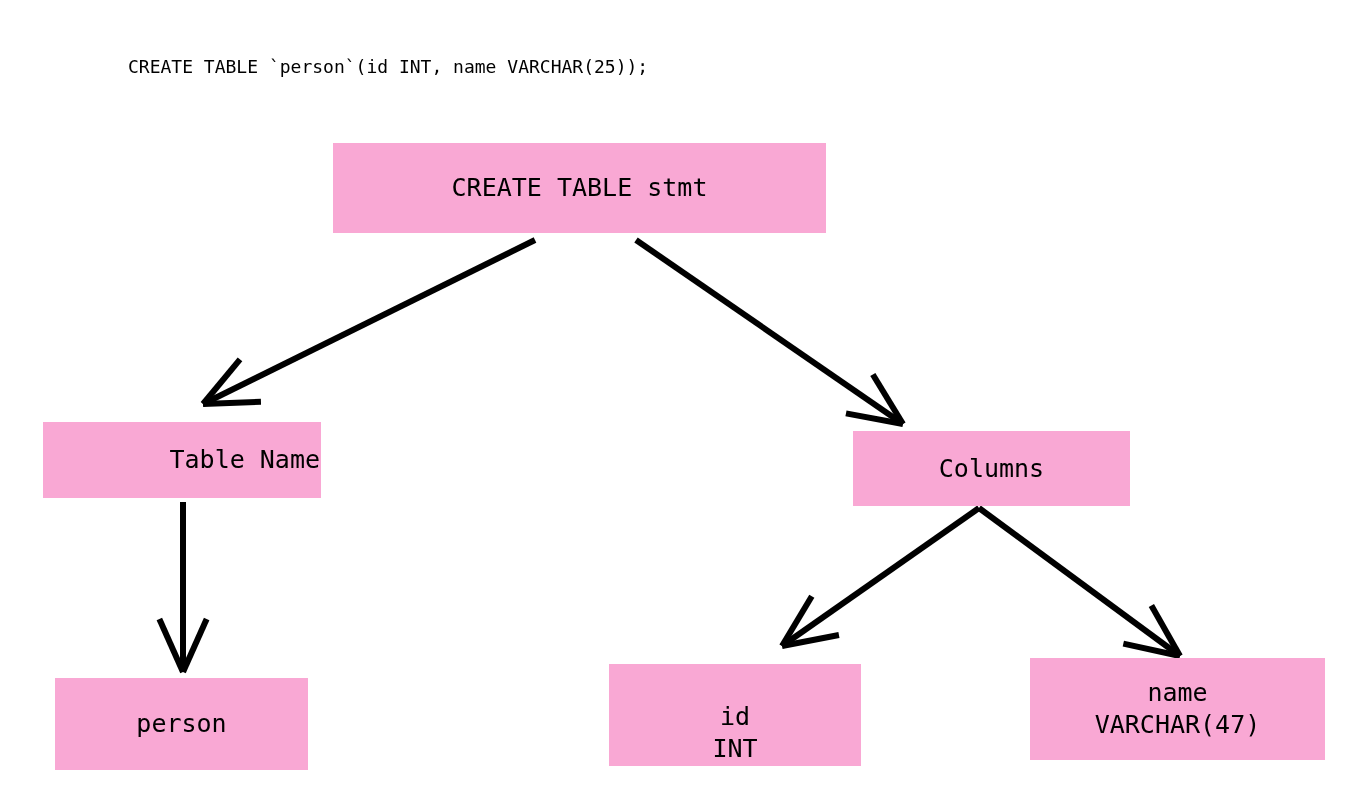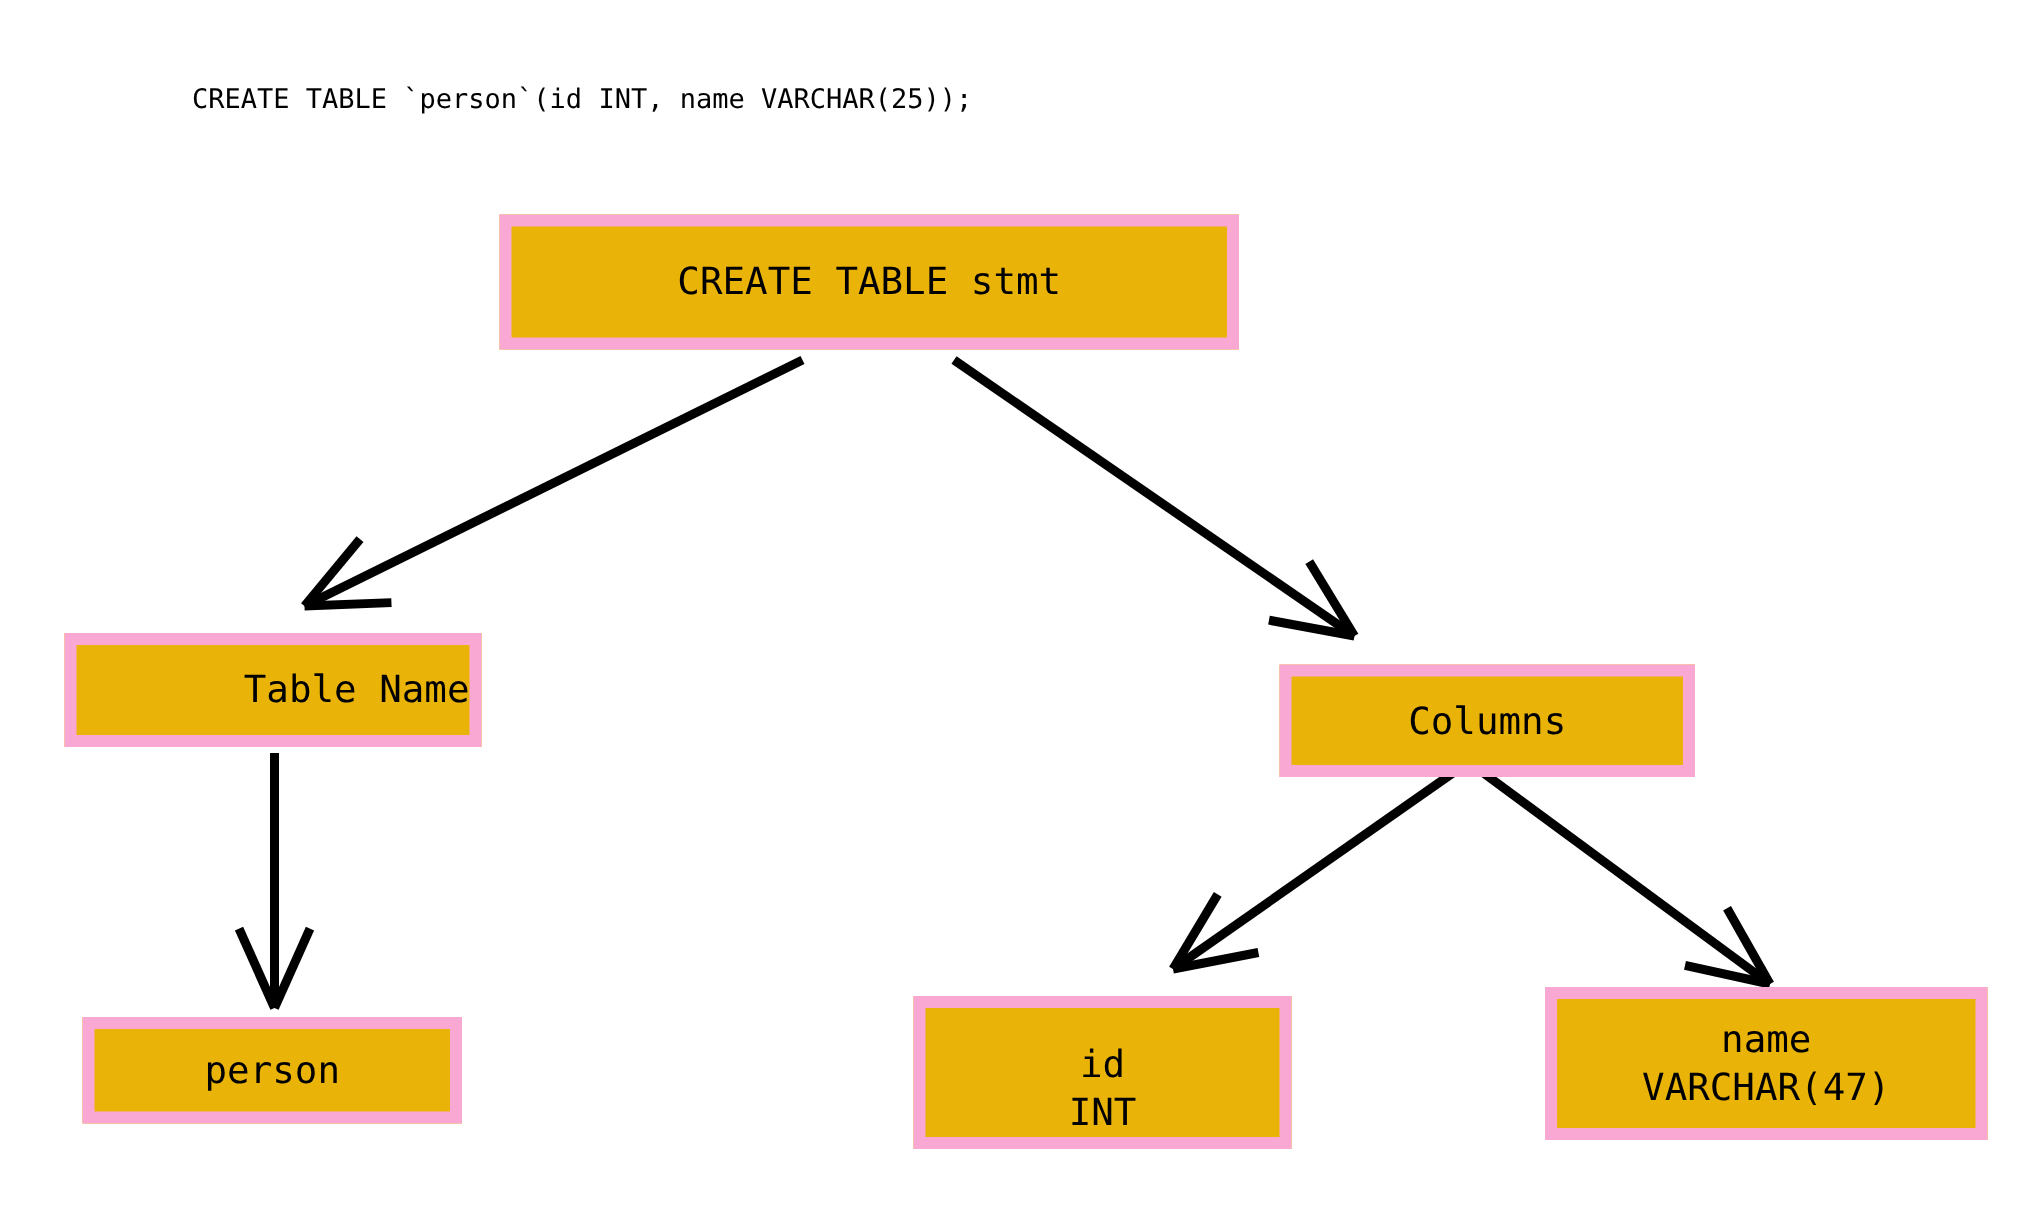--- a/index.html
+++ b/index.html
@@ -35,38 +35,38 @@
     top: 50px;
     font-size: 18px;
     line-height: 34px;
     letter-spacing: 0px;
     white-space: pre;
     color: #000000;
   }
   .node {
     position: absolute;
     box-sizing: border-box;
-    border: 8px solid #f9a8d4;
-    background: #eab308;
+    border: 1px solid #f9a8d4;
+    background: #f9a8d4;
     display: flex;
     flex-direction: column;
     align-items: center;
     justify-content: center;
     text-align: center;
     font-size: 25px;
     line-height: 32px;
     white-space: pre;
   }
   .node .line2 {
     display: block;
   }
   #node-root     { left: 333px; top: 143px; width: 493px; height: 90px; }
   #node-tablename{ left: 43px;  top: 422px; width: 278px; height: 76px; align-items: flex-end; }
   #node-person   { left: 55px;  top: 678px; width: 253px; height: 80px; }
-  #node-columns  { left: 853px; top: 431px; width: 277px; height: 75px; margin-top: 12px; }
+  #node-columns  { left: 853px; top: 431px; width: 277px; height: 75px; }
   #node-col-id   { left: 636px; top: 664px; width: 252px; height: 102px; }
   #node-col-name { left: 1030px;top: 658px; width: 295px; height: 102px; }
 </style>
 </head>
 <body>
 
 <div id="canvas">
 
   <div class="sql-caption">CREATE TABLE `person`(id INT, name VARCHAR(25));</div>
 
@@ -99,21 +99,21 @@
     </svg>
 
   <div class="node" id="node-root" style="left: 333px; top: 143px; width: 493px; height: 90px;">
     <span>CREATE TABLE stmt</span>
   </div>
 
   <div class="node" id="node-tablename" style="left: 43px; top: 422px; width: 278px; height: 76px;">
     <span>Table Name</span>
   </div>
 
-  <div class="node" id="node-person" style="left: 55px; top: 678px; width: 253px; height: 71px;">
+  <div class="node" id="node-person" style="left: 55px; top: 678px; width: 253px; height: 92px;">
     <span>person</span>
   </div>
 
   <div class="node" id="node-columns" style="left: 853px; top: 431px; width: 277px; height: 75px;">
     <span>Columns</span>
   </div>
 
   <div class="node" id="node-col-id" style="left: 609px; top: 664px; width: 252px; height: 102px; justify-content: flex-end;">
     <span>id</span>
     <span class="line2">INT</span>

